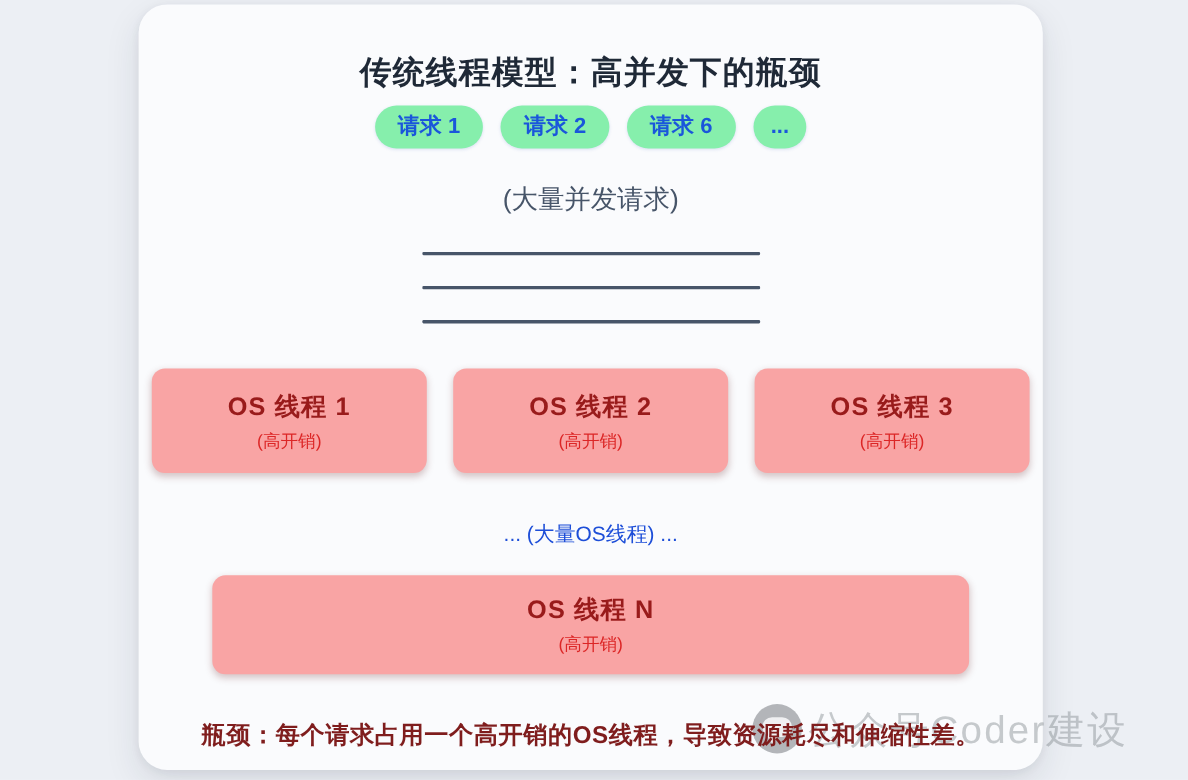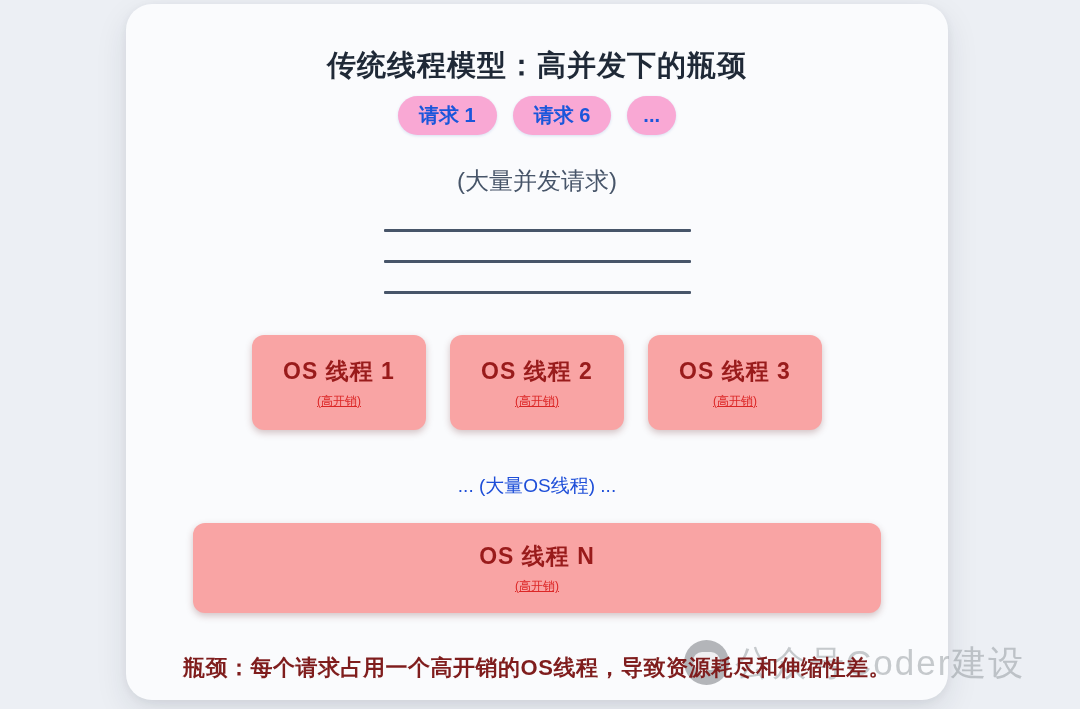--- a/index.html
+++ b/index.html
@@ -27,21 +27,21 @@
     margin-top: 12px;
   }
 
   .pill-row {
     position: absolute; top: 92px; left: 0; width: 100%;
     display: flex; justify-content: center; gap: 16px;
   }
   .pill {
     height: 39px; line-height: 39px;
     padding: 0 21px;
-    background: #f9a8d4;
+    background: #86efac;
     color: #1a56db;
     font-size: 20px; font-weight: 700;
     border-radius: 20px;
     box-shadow: 0 1px 3px rgba(30,64,175,0.15);
     white-space: nowrap;
   }
   .pill.small { padding: 0 16px; }
 
   .caption {
     position: absolute; top: 161px; left: 0; width: 100%;
@@ -57,34 +57,34 @@
     margin: 0 auto 28px auto;
     background: #475569;
     border-radius: 1px;
   }
 
   .thread-row {
     position: absolute; top: 331px; left: 0; width: 100%;
     display: flex; justify-content: center; gap: 24px;
   }
   .thread-box {
-    width: 174px; height: 95px;
+    width: 250px; height: 95px;
     background: #f9a4a4;
     border-radius: 12px;
     box-shadow: 0 3px 7px rgba(100, 30, 30, 0.25);
     display: flex; flex-direction: column;
     align-items: center; justify-content: center;
   }
   .thread-box .t-label {
     font-size: 23px; font-weight: 700; color: #991b1b;
     letter-spacing: 1px;
   }
   .thread-box .t-sub {
     margin-top: 6px;
-    font-size: 12px; color: #dc2626; text-decoration: underline;
+    font-size: 16px; color: #dc2626;
   }
 
   .ellipsis-caption {
     position: absolute; top: 469px; left: 0; width: 100%;
     text-align: center;
     font-size: 19px; color: #1d4ed8;
   }
 
   .big-thread-wrap {
     position: absolute; top: 519px; left: 0; width: 100%;
@@ -139,20 +139,21 @@
 <body>
 
 <div class="stage">
 
   <div class="card">
 
     <div class="title">传统线程模型：高并发下的瓶颈</div>
 
     <div class="pill-row">
       <div class="pill">请求 1</div>
+      <div class="pill">请求 2</div>
       <div class="pill">请求 6</div>
       <div class="pill small">...</div>
     </div>
 
     <div class="caption">(大量并发请求)</div>
 
     <div class="lines">
       <div class="hline"></div>
       <div class="hline"></div>
       <div class="hline"></div>

